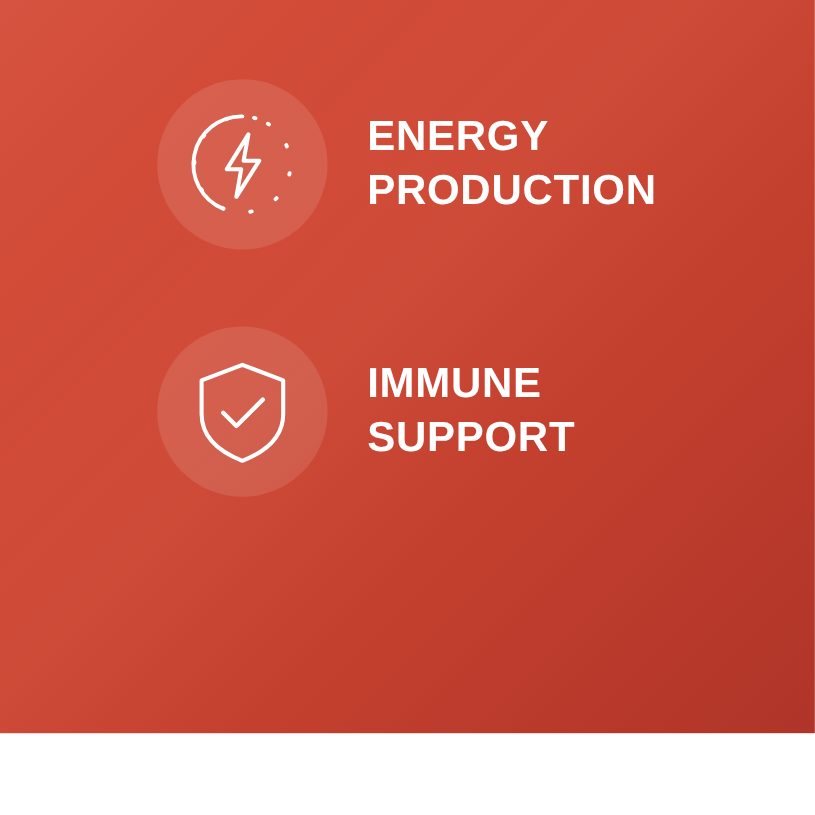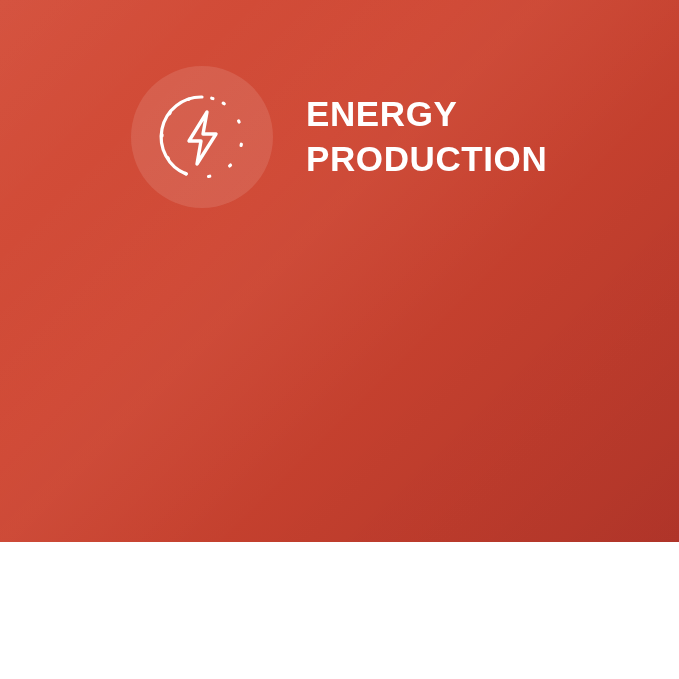--- a/index.html
+++ b/index.html
@@ -8,21 +8,21 @@
   }
   body {
     width: 679px;
     height: 679px;
     overflow: hidden;
     font-family: "Liberation Sans", sans-serif;
   }
   #poster {
     position: relative;
     width: 679px;
-    height: 542px;
+    height: 611px;
     background:
       linear-gradient(135deg, #d4503c 0%, #cf4733 38%, #c4402e 62%, #b5362a 100%);
     overflow: hidden;
   }
   
   #poster::before {
     content: "";
     position: absolute;
     inset: -20%;
     background: linear-gradient(135deg,
@@ -86,16 +86,28 @@
             <path d="M 52 12 A 40 40 0 0 0 36 89" stroke="#ffffff" stroke-width="3.2" fill="none" stroke-linecap="round"></path>
 
             <path d="M 57 27 L 39 56 L 51 56 L 47 79 L 66 49 L 53 49 Z" stroke="#ffffff" stroke-width="3.4" fill="none" stroke-linejoin="round" stroke-linecap="round"></path>
           </svg>
         </span>
       </div>
       <div class="label">Energy
 Production</div>
     </div>
 
+    <div class="row">
+      <div class="badge">
+        <span>
+          <svg width="104" height="104" viewBox="0 0 104 104" fill="none">
+            <path d="M 52 13 L 86 26 L 86 54 C 86 74 70 86 52 93 C 34 86 18 74 18 54 L 18 26 Z" stroke="#ffffff" stroke-width="3.4" fill="none" stroke-linejoin="round" stroke-linecap="round"></path>
+            <path d="M 36 53 L 47 64 L 69 42" stroke="#ffffff" stroke-width="3.6" fill="none" stroke-linejoin="round" stroke-linecap="round"></path>
+          </svg>
+        </span>
+      </div>
+      <div class="label">Immune
+Support</div>
+    </div>
 
 
   </div>
 </div>
 
 </body></html>

